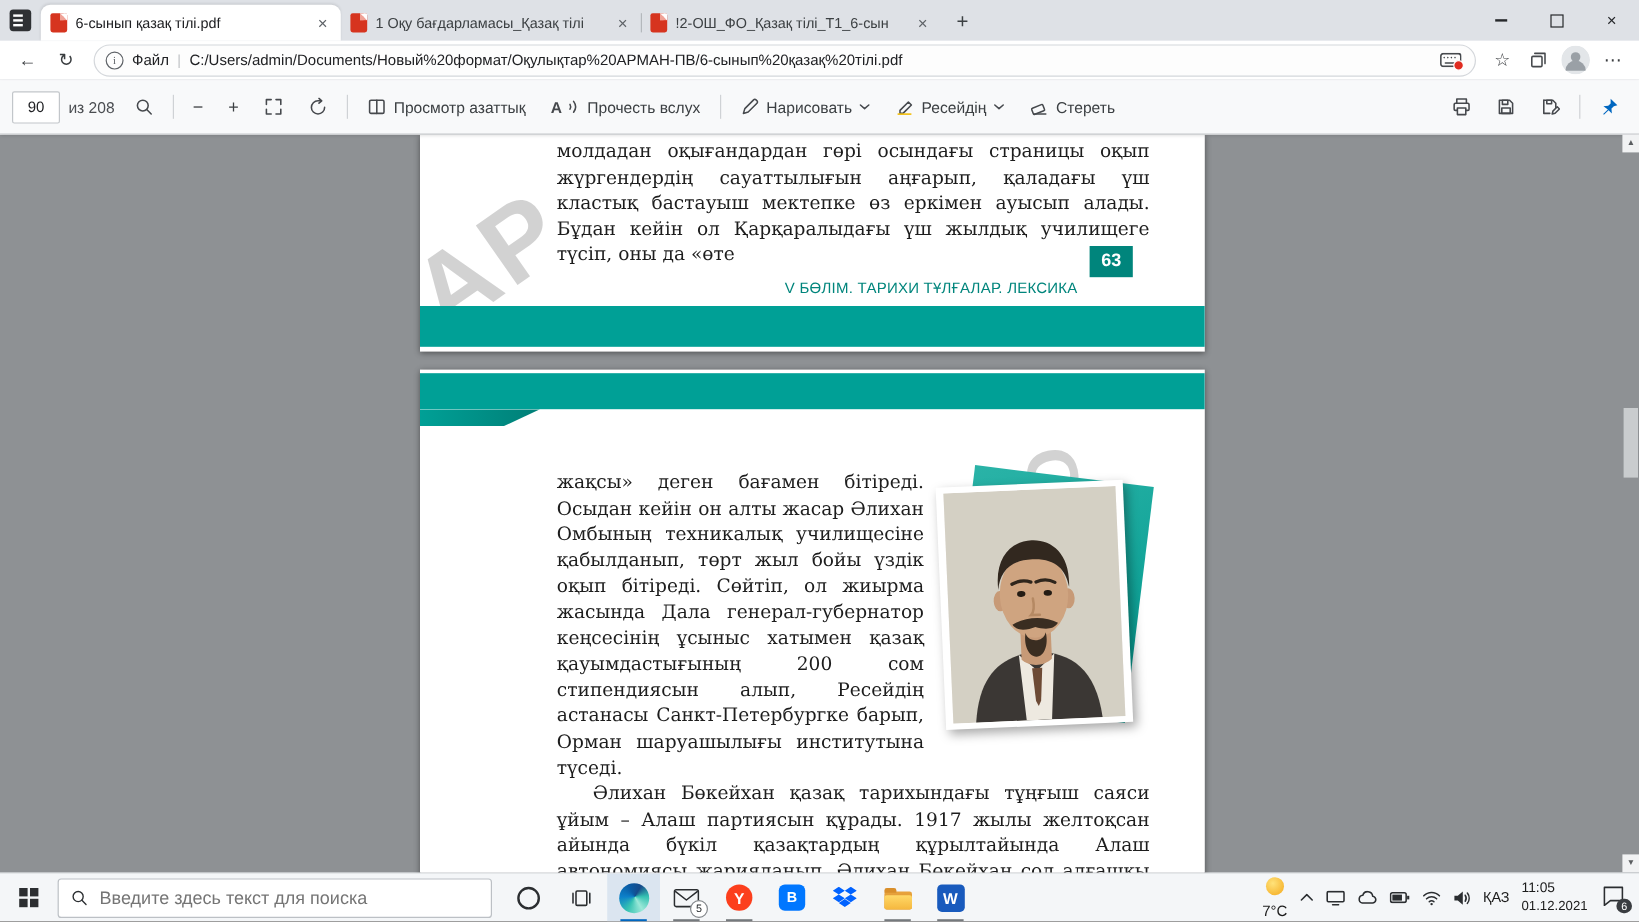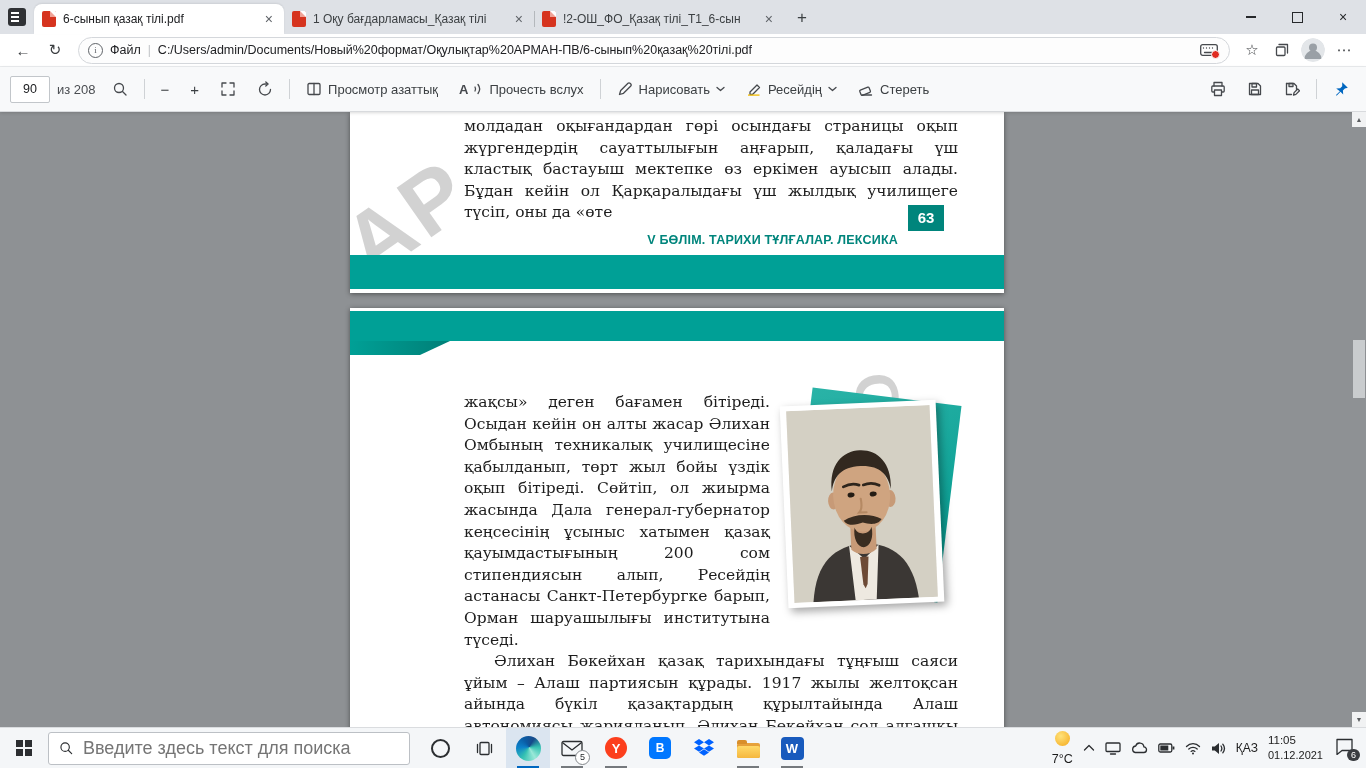--- a/index.html
+++ b/index.html
@@ -50,21 +50,21 @@
   svg.ic path,svg.ic rect,svg.ic circle,svg.ic line{stroke:#46494d;fill:none;stroke-width:1.3;stroke-linecap:round;stroke-linejoin:round;}
   .ra-a{font-size:13px;font-weight:bold;color:#46494d;}
   
   .content{flex:1;position:relative;background:var(--page-bg,#8e9194);overflow:hidden;}
   .page{position:absolute;left:350px;width:654px;background:#fff;box-shadow:0 1px 5px rgba(0,0,0,.45);overflow:hidden;}
   .page1{top:0;height:181px;}
   .page2{top:196px;height:424px;}
   .serif{font-family:"DejaVu Serif","Liberation Serif",serif;}
   .p1-body{position:absolute;left:114px;right:46px;top:4px;text-align:justify;font-size:15.5px;line-height:21.6px;color:#1d1d1d;z-index:2;}
   .p1-footer{position:absolute;right:60px;bottom:46px;display:flex;align-items:center;gap:10px;z-index:2;}
-  .footer-title{color:var(--teal-dark,#00857c);font-weight:bold;font-size:12.5px;letter-spacing:.2px;margin-top:45px;}
+  .footer-title{color:var(--teal-dark,#00857c);font-weight:normal;font-size:12.5px;letter-spacing:.2px;margin-top:45px;}
   .footer-num{background:var(--teal-dark,#00857c);color:#fff;font-weight:bold;font-size:15px;width:36px;height:26px;display:grid;place-items:center;}
   .p1-bar{position:absolute;left:0;right:0;bottom:4px;height:34px;background:var(--teal,#00a096);z-index:1;}
   .p2-bar{position:absolute;left:0;right:0;top:3px;height:30px;background:var(--teal,#00a096);}
   .p2-tail{position:absolute;left:0;top:33px;width:100px;height:14px;background:linear-gradient(90deg,var(--teal,#00a096),#007f77);
     clip-path:polygon(0 0,100% 0,70% 100%,0 100%);}
   .p2-body{position:absolute;left:114px;right:46px;top:84px;text-align:justify;font-size:15.5px;line-height:21.6px;color:#1d1d1d;z-index:2;}
   .para{margin:0;}
   .p-indent{text-indent:30px;}
   .watermark{position:absolute;font-weight:bold;color:rgba(115,115,115,.32);z-index:1;pointer-events:none;font-family:"Liberation Sans",sans-serif;}
   .wm1{left:4px;top:92px;font-size:88px;transform:rotate(-35deg);transform-origin:0 50%;letter-spacing:4px;}
@@ -77,21 +77,21 @@
   .scrollbar{position:absolute;top:0;right:0;bottom:0;width:14px;z-index:4;}
   .sb-btn{position:absolute;left:0;right:0;height:15px;background:#f1f2f3;color:#5a5d60;font-size:7px;display:grid;place-items:center;}
   .sb-btn.up{top:0;} .sb-btn.down{bottom:0;}
   .sb-thumb{position:absolute;left:1px;right:1px;top:228px;height:58px;background:#c9ccce;}
   
   .taskbar{height:40px;background:#f4f6f8;border-top:1px solid #dadcdf;display:flex;align-items:center;flex:0 0 auto;}
   .start{width:48px;height:40px;display:grid;place-items:center;}
   .win-logo{display:grid;grid-template-columns:7px 7px;grid-template-rows:7px 7px;gap:1.6px;}
   .win-logo span{background:#2c2e31;}
   .tb-search{width:340px;height:31px;background:#fff;border:1px solid #bcc0c5;border-radius:3px;display:flex;align-items:center;gap:8px;padding:0 10px;margin-right:8px;}
-  .tb-search input{border:0;outline:0;flex:1;font-size:18px;color:#444;background:transparent;font-family:inherit;}
+  .tb-search input{border:0;outline:0;flex:1;font-size:15px;color:#444;background:transparent;font-family:inherit;}
   svg.ict path,svg.ict rect,svg.ict circle,svg.ict line{stroke:#2b2e31;fill:none;stroke-width:1.3;stroke-linecap:round;stroke-linejoin:round;}
   svg.ict .fl{fill:#2b2e31;stroke:none;}
   .tb-apps{display:flex;height:40px;align-items:center;}
   .tb-app{width:44px;height:40px;display:grid;place-items:center;position:relative;}
   .tb-app.open::after{content:"";position:absolute;bottom:0;left:11px;right:11px;height:2.5px;background:#75797d;}
   .tb-app.active{background:#dbe5f0;}
   .tb-app.active::after{background:#0067c0;}
   .cortana{width:15px;height:15px;border:2px solid #2b2e31;border-radius:50%;}
   .edge-logo{width:25px;height:25px;border-radius:50%;
     background:conic-gradient(from 150deg at 52% 45%,#9be8d8,#35c2b2,#0c80c9,#0a5ba4,#164a8a,#35c2b2,#9be8d8);}

